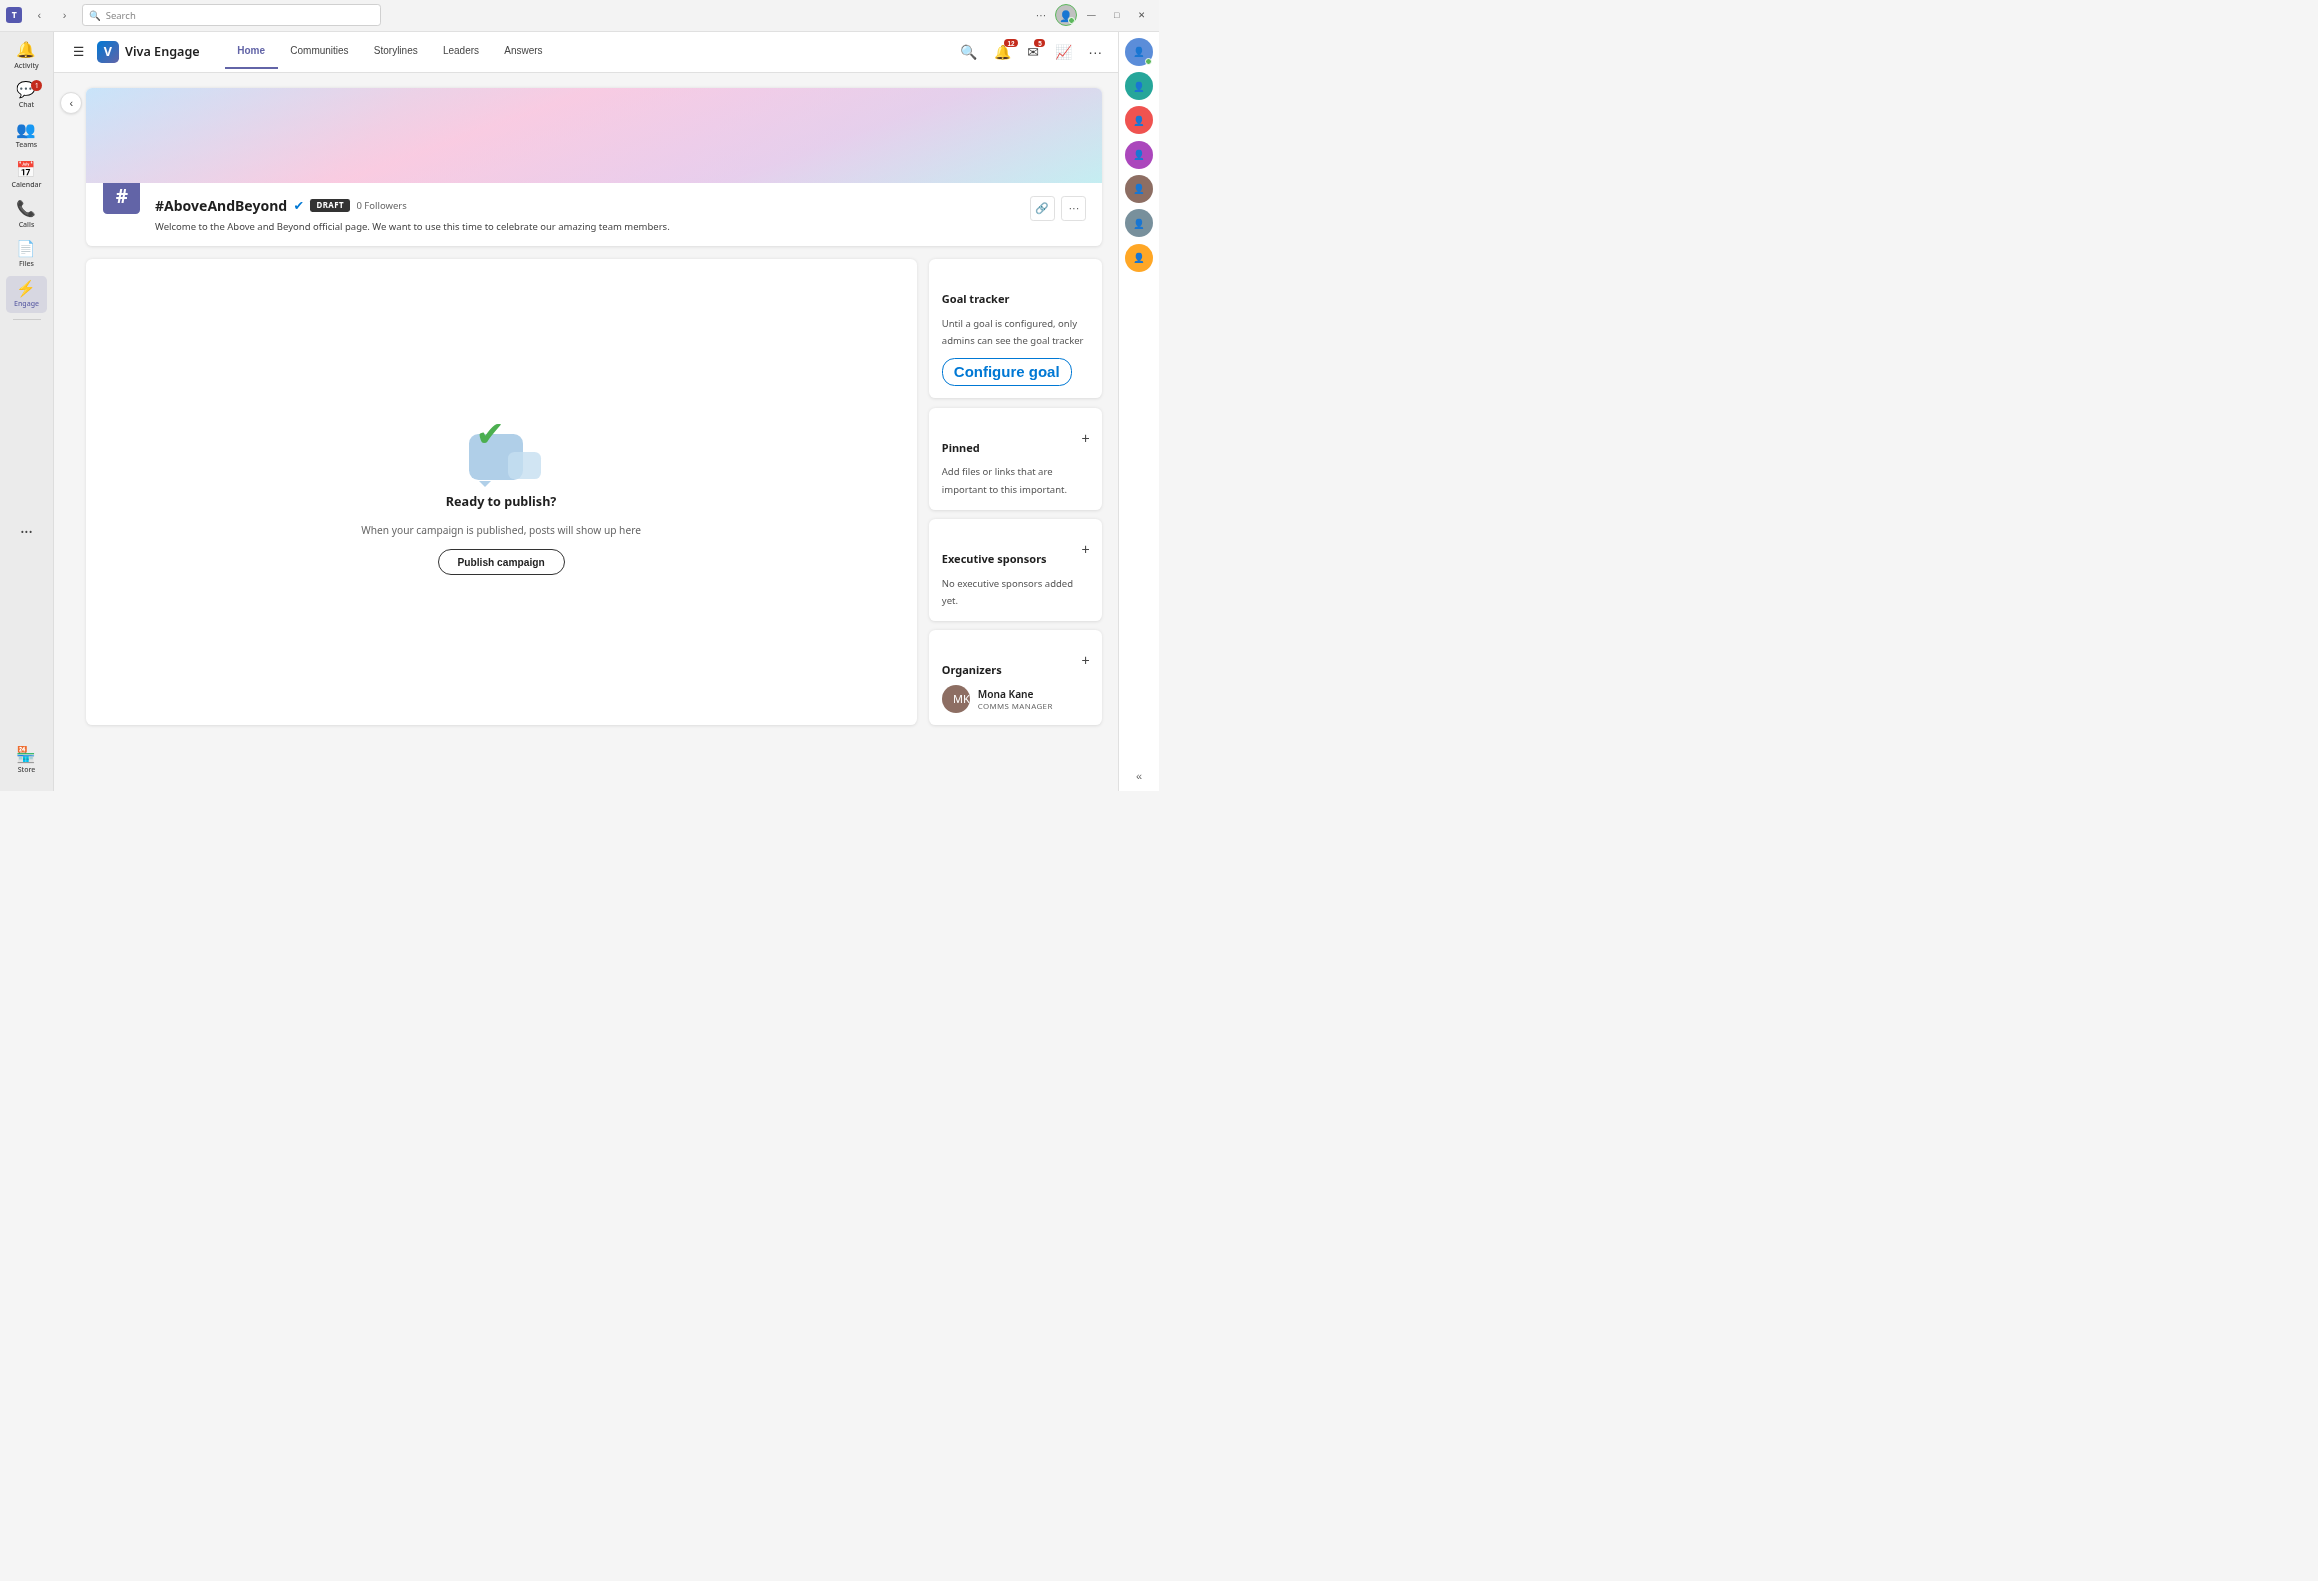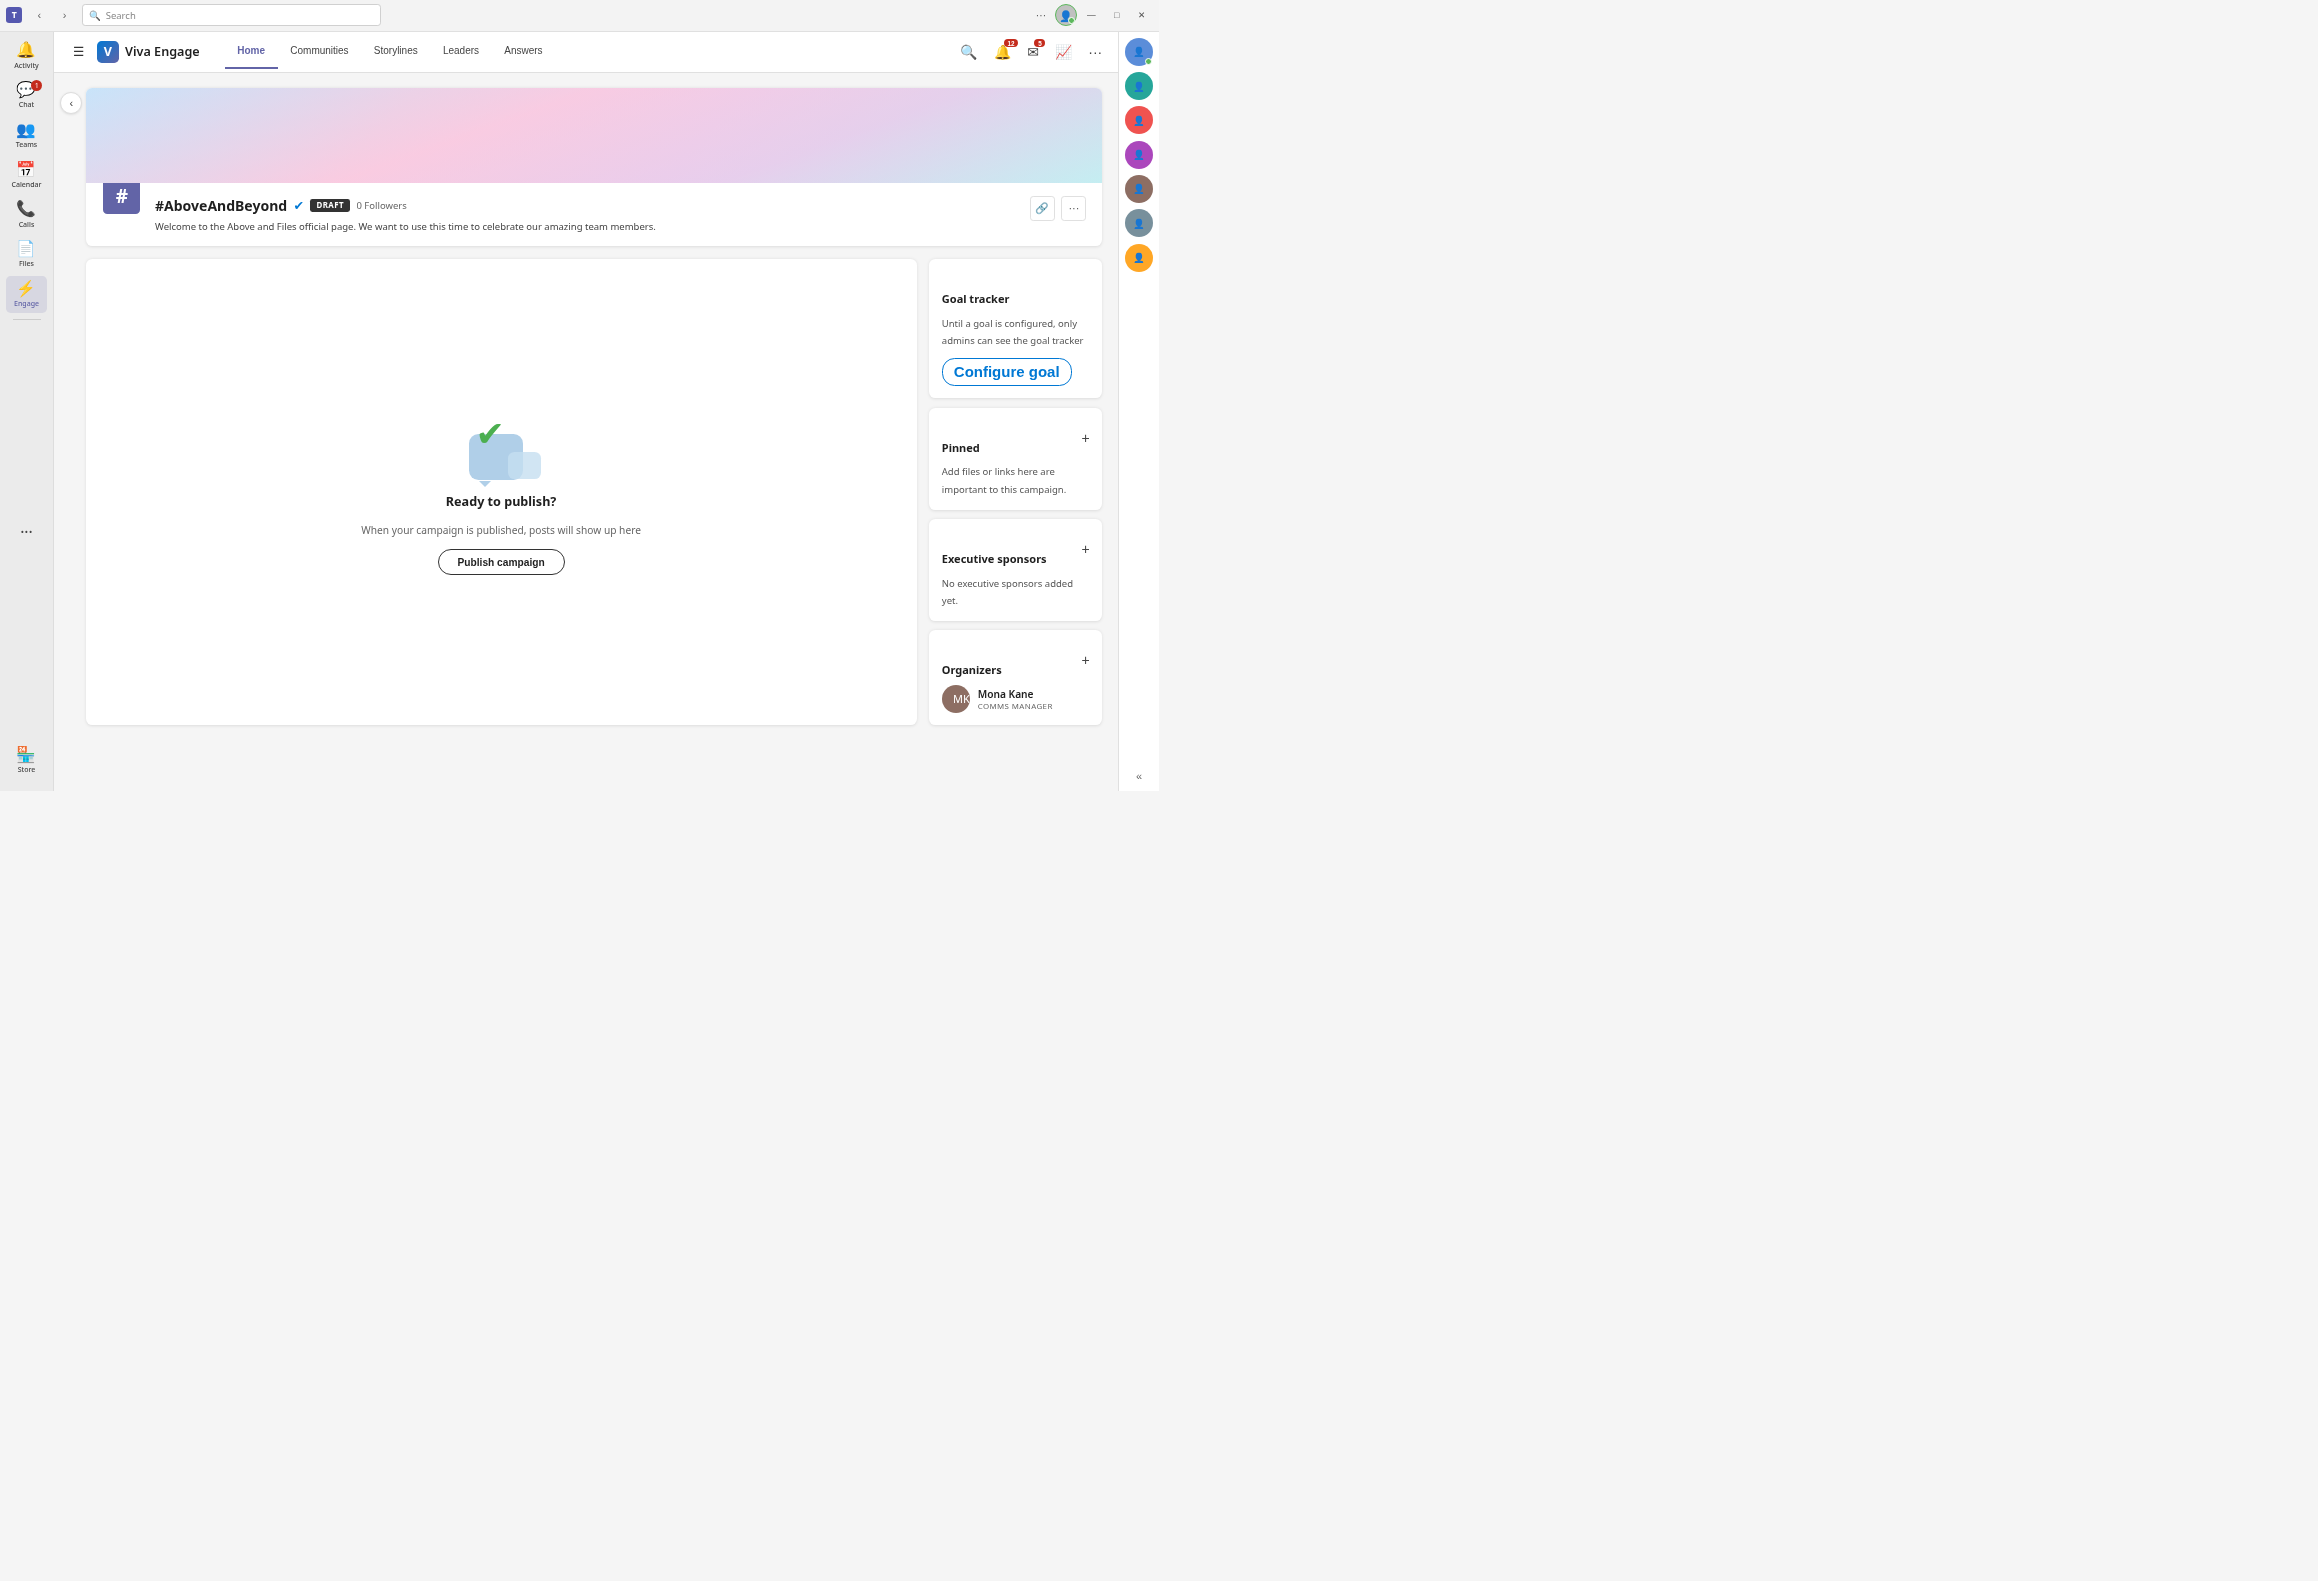--- a/index.html
+++ b/index.html
@@ -473,21 +473,21 @@
           <div class="campaign-logo">
             <span>#</span>
           </div>
           <div class="campaign-details">
             <div class="campaign-title-row">
               <span class="campaign-title">#AboveAndBeyond</span>
               <span class="verified-icon">✔</span>
               <span class="draft-badge">DRAFT</span>
               <span class="followers-text">0 Followers</span>
             </div>
-            <div class="campaign-desc">Welcome to the Above and Files official page. We want to use this time to celebrate our amazing team members.</div>
+            <div class="campaign-desc">Welcome to the Above and Beyond official page. We want to use this time to celebrate our amazing team members.</div>
           </div>
           <div class="campaign-actions">
             <button class="icon-btn">
               <span>🔗</span>
             </button>
             <button class="icon-btn">
               <span>···</span>
             </button>
           </div>
         </div>
@@ -514,21 +514,21 @@
             </div>
             <span class="card-desc">Until a goal is configured, only admins can see the goal tracker</span>
             <button class="configure-goal-btn">Configure goal</button>
           </div>
 
           <div class="card">
             <div class="card-header">
               <span class="card-title">Pinned</span>
               <button class="card-add-btn">+</button>
             </div>
-            <span class="card-desc">Add files or links here are important to this campaign.</span>
+            <span class="card-desc">Add files or links that are important to this important.</span>
           </div>
 
           <div class="card">
             <div class="card-header">
               <span class="card-title">Executive sponsors</span>
               <button class="card-add-btn">+</button>
             </div>
             <span class="card-desc">No executive sponsors added yet.</span>
           </div>
 

